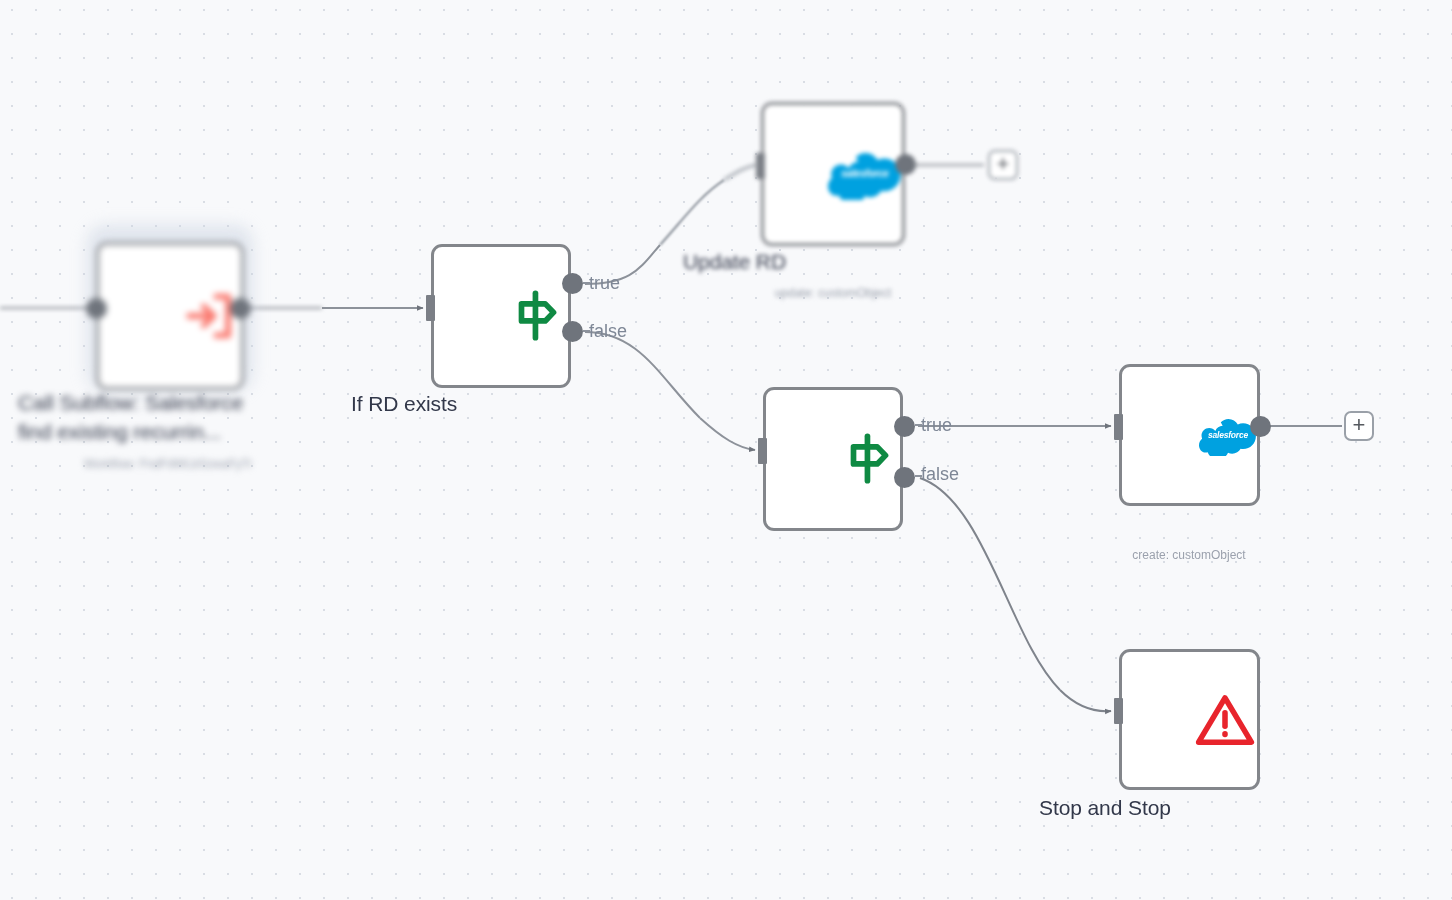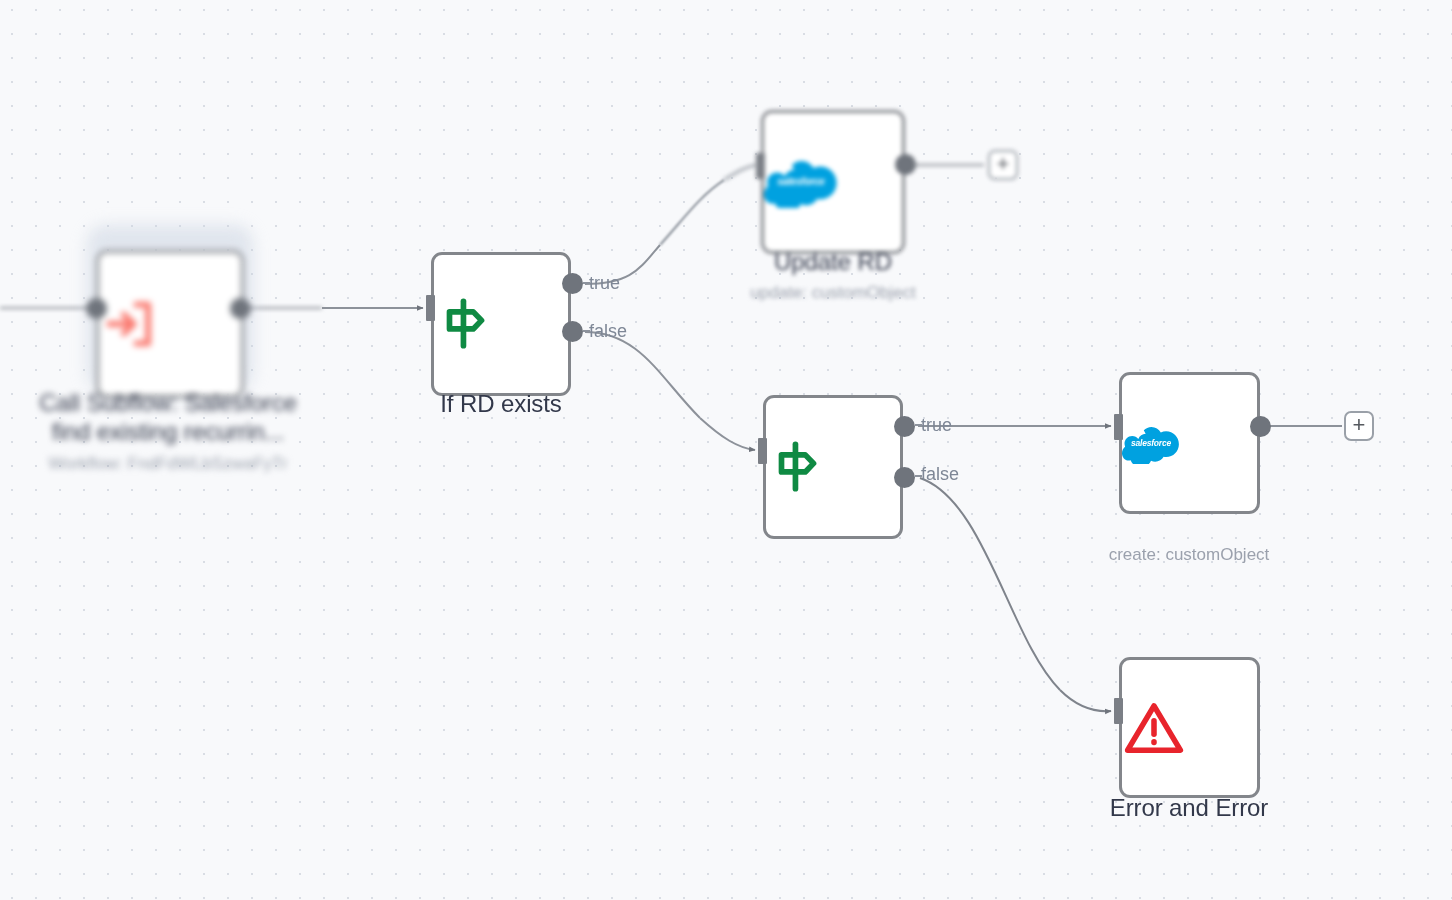--- a/index.html
+++ b/index.html
@@ -26,47 +26,46 @@
     pointer-events: none;
   }
 
   
   .node {
     position: absolute;
     box-sizing: border-box;
   }
   .node-box {
     position: absolute;
-    left: 0; top: 16px;
+    left: 0; top: 8px;
     box-sizing: border-box;
     background: #ffffff;
     border: 3px solid #83868b;
     border-radius: 11px;
     display: flex;
     align-items: center;
-    justify-content: flex-start;
+    justify-content: flex-end;
   }
   .node-label {
     position: absolute;
     left: 50%;
     transform: translateX(-50%);
-    text-align: center;
     color: #32384a;
-    font-size: 24px;
+    font-size: 21px;
     line-height: 29px;
     letter-spacing: -0.1px;
     white-space: pre-line;
   }
   .node-sub {
     position: absolute;
     left: 50%;
     transform: translateX(-50%);
     text-align: center;
     color: #9ba1ad;
-    font-size: 17px;
+    font-size: 12px;
     line-height: 22px;
     white-space: nowrap;
   }
 
   
   .halo {
     position: absolute;
     border-radius: 18px;
     background: #c9d2e0;
     opacity: .50;
@@ -286,15 +285,15 @@
       <div class="icon-wrap">
         <svg width="64" height="58" viewBox="0 0 24 22" fill="none" stroke="#e8242c" stroke-width="2.1" stroke-linecap="round" stroke-linejoin="round">
           <path d="M12 2.6 L22 19.4 H2 Z"></path>
           <path d="M12 8.3 V13.4"></path>
           <path d="M12 16.2 V16.5"></path>
         </svg>
       </div>
     </div>
     <div class="h-in" style="left:-5px; top:57px;"></div>
   </div>
-  <div class="node-label" style="left:1189px; top:793px; width:300px;">Error and Error</div>
+  <div class="node-label" style="left:1189px; top:793px; width:300px;">Stop and Stop</div>
 
 </div>
 
 </body></html>

